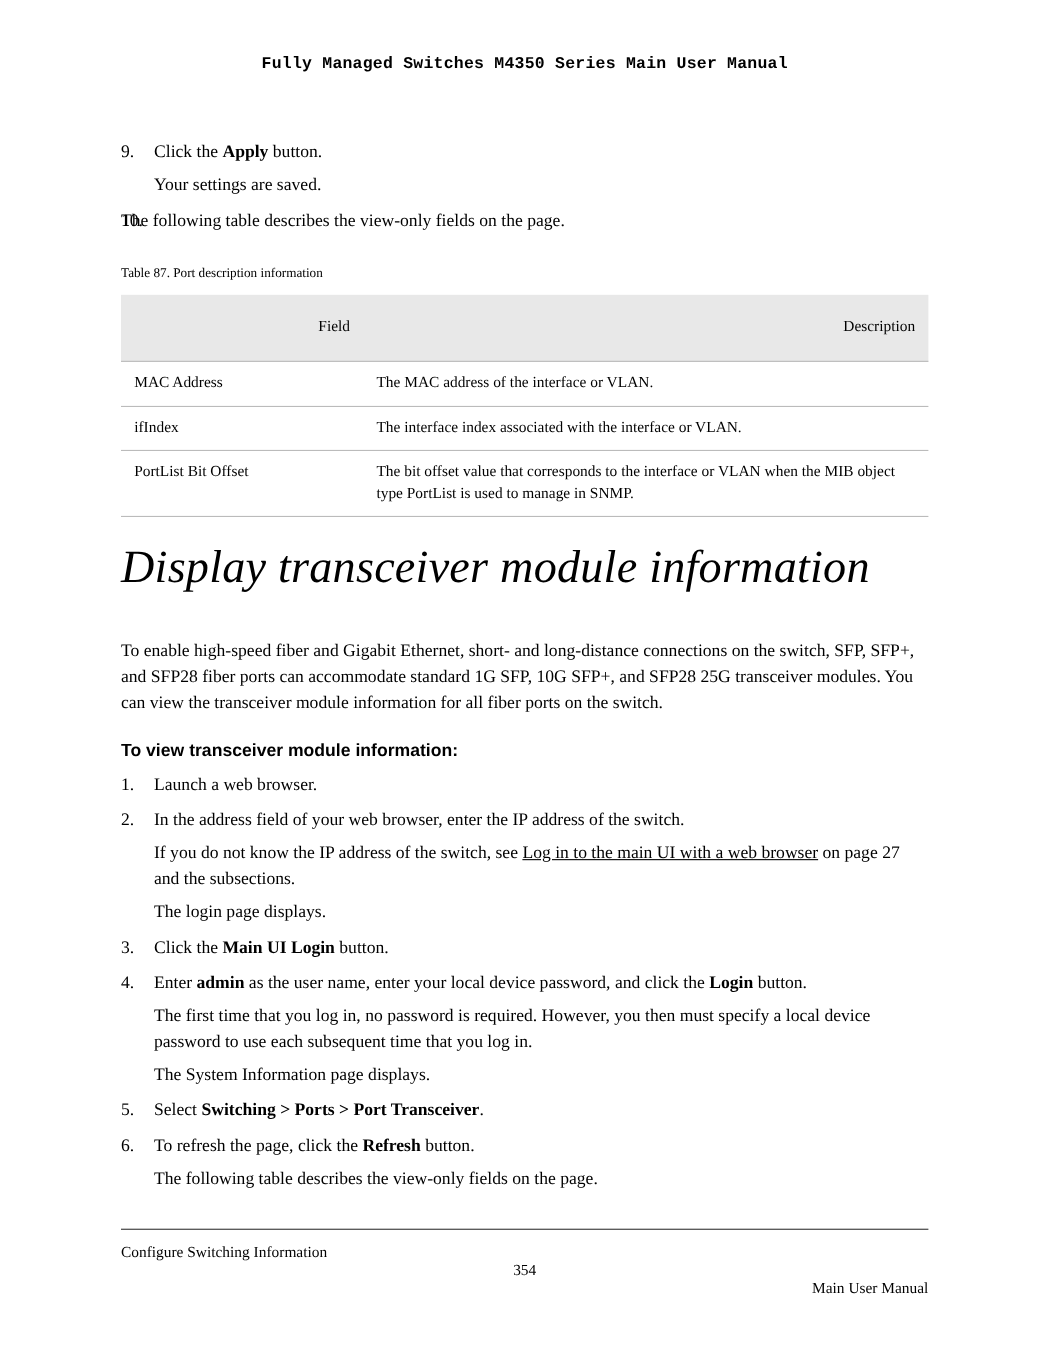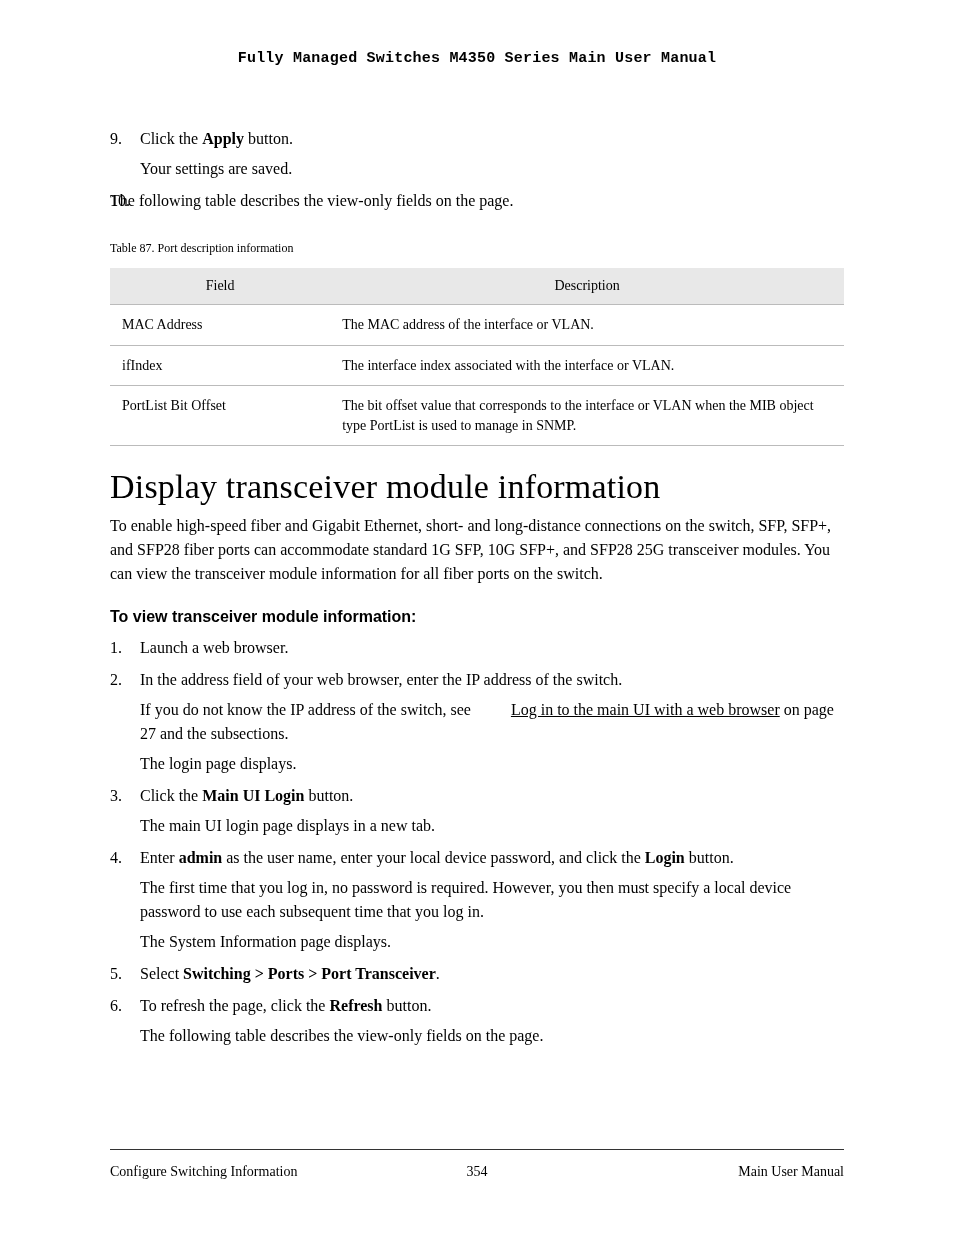--- a/index.html
+++ b/index.html
@@ -34,65 +34,66 @@
       margin-bottom: 12px;
     }
     table {
       width: 100%;
       border-collapse: collapse;
       font-size: 14px;
       margin-bottom: 20px;
     }
     th {
       background: #e8e8e8;
-      text-align: center;
+      text-align: right;
       font-weight: normal;
-      padding: 10px 12px;
+      padding: 22px 12px;
       border-bottom: 1px solid #bbb;
     }
     th:first-child {
       width: 30%;
     }
     td {
       padding: 10px 12px;
       border-bottom: 1px solid #bbb;
       vertical-align: top;
       line-height: 1.4;
     }
     h1.section-heading {
-      font-size: 34px;
+      font-size: 42px;
       font-weight: normal;
       margin-top: 22px;
-      margin-bottom: 8px;
+      margin-bottom: 40px;
       letter-spacing: 0.2px;
+      font-style: italic;
     }
     .bold {
       font-weight: bold;
     }
     .subheading {
       font-weight: bold;
       font-size: 16px;
       margin-top: 22px;
       margin-bottom: 10px;
       font-family: Arial, Helvetica, sans-serif;
     }
     .underline {
       text-decoration: underline;
-      margin-left: 36px;
     }
     .footer {
       position: absolute;
       bottom: 55px;
       left: 110px;
       right: 110px;
       border-top: 1px solid #333;
       padding-top: 14px;
       display: flex;
       justify-content: space-between;
       font-size: 14px;
+      flex-direction: column;
     }
     .footer-left {
       flex: 1;
       text-align: left;
     }
     .footer-center {
       flex: 1;
       text-align: center;
     }
     .footer-right {
@@ -178,21 +179,20 @@
     <span class="li-num">2.</span>
     <span>In the address field of your web browser, enter the IP address of the switch.</span>
     <div class="li-sub">
       <span>If you do not know the IP address of the switch, see </span><span class="underline">Log in to the main UI with a web browser</span><span> on page 27 and the subsections.</span>
     </div>
     <div class="li-sub">The login page displays.</div>
   </li>
   <li>
     <span class="li-num">3.</span>
     <span><span>Click the </span><span class="bold">Main UI Login</span><span> button.</span></span>
-    <div class="li-sub">The main UI login page displays in a new tab.</div>
   </li>
   <li>
     <span class="li-num">4.</span>
     <span><span>Enter </span><span class="bold">admin</span><span> as the user name, enter your local device password, and click the </span><span class="bold">Login</span><span> button.</span></span>
     <div class="li-sub">The first time that you log in, no password is required. However, you then must specify a local device password to use each subsequent time that you log in.</div>
     <div class="li-sub">The System Information page displays.</div>
   </li>
   <li>
     <span class="li-num">5.</span>
     <span><span>Select </span><span class="bold">Switching &gt; Ports &gt; Port Transceiver</span><span>.</span></span>

